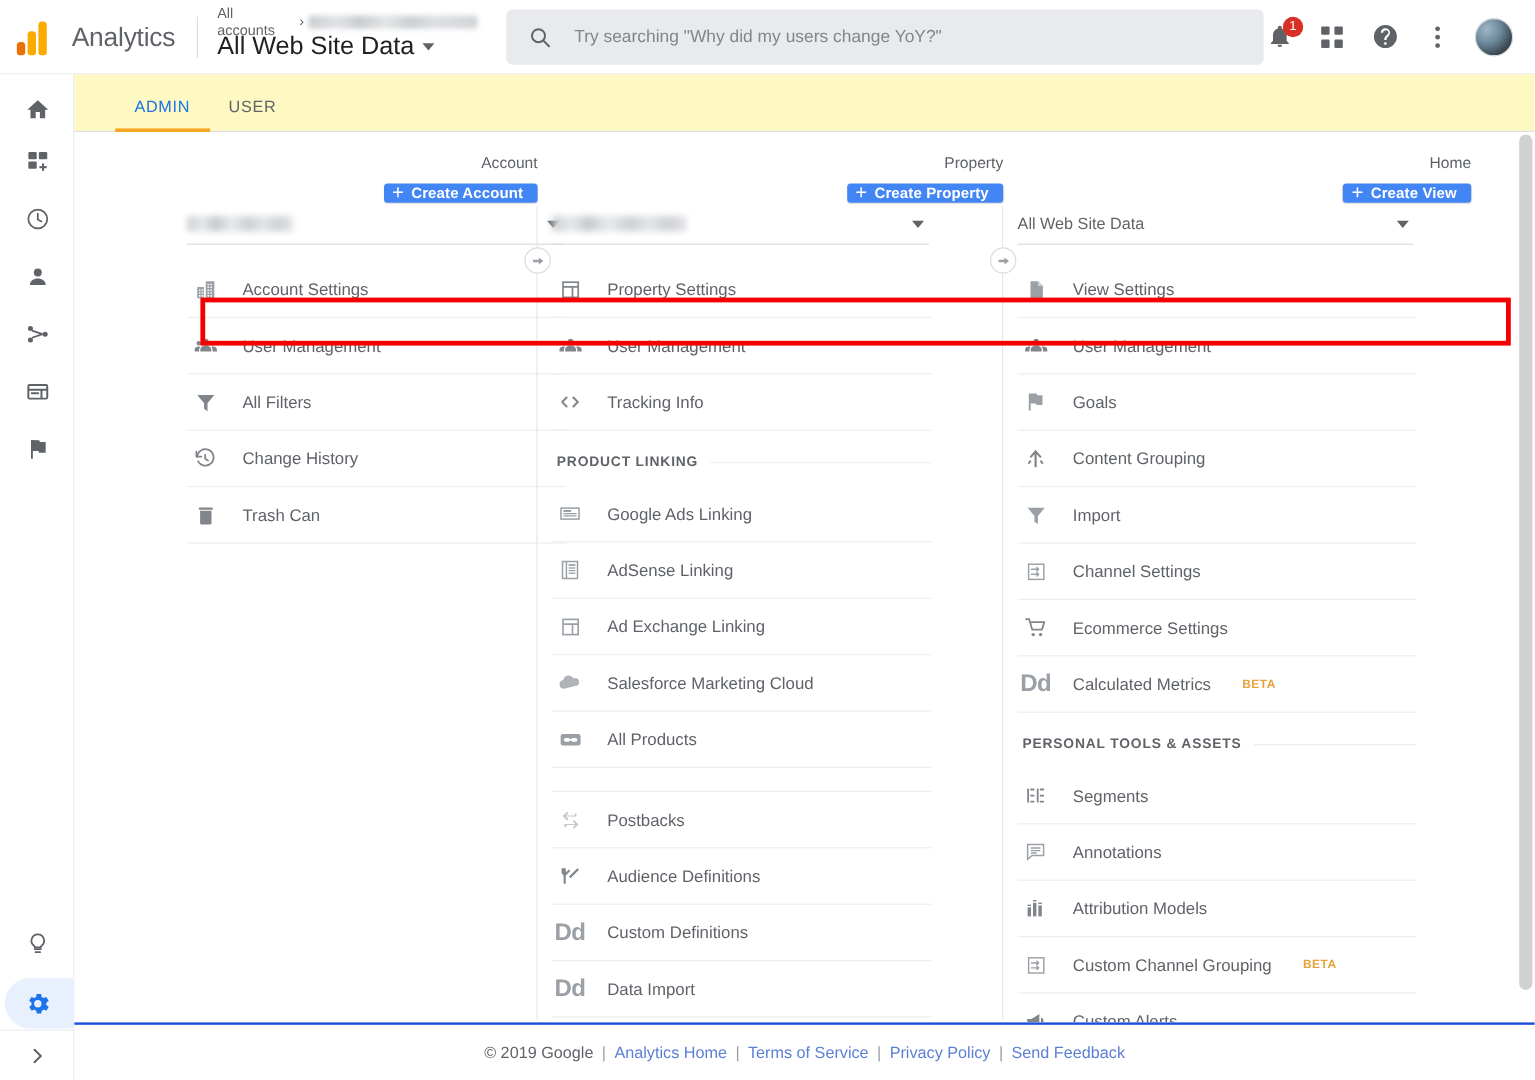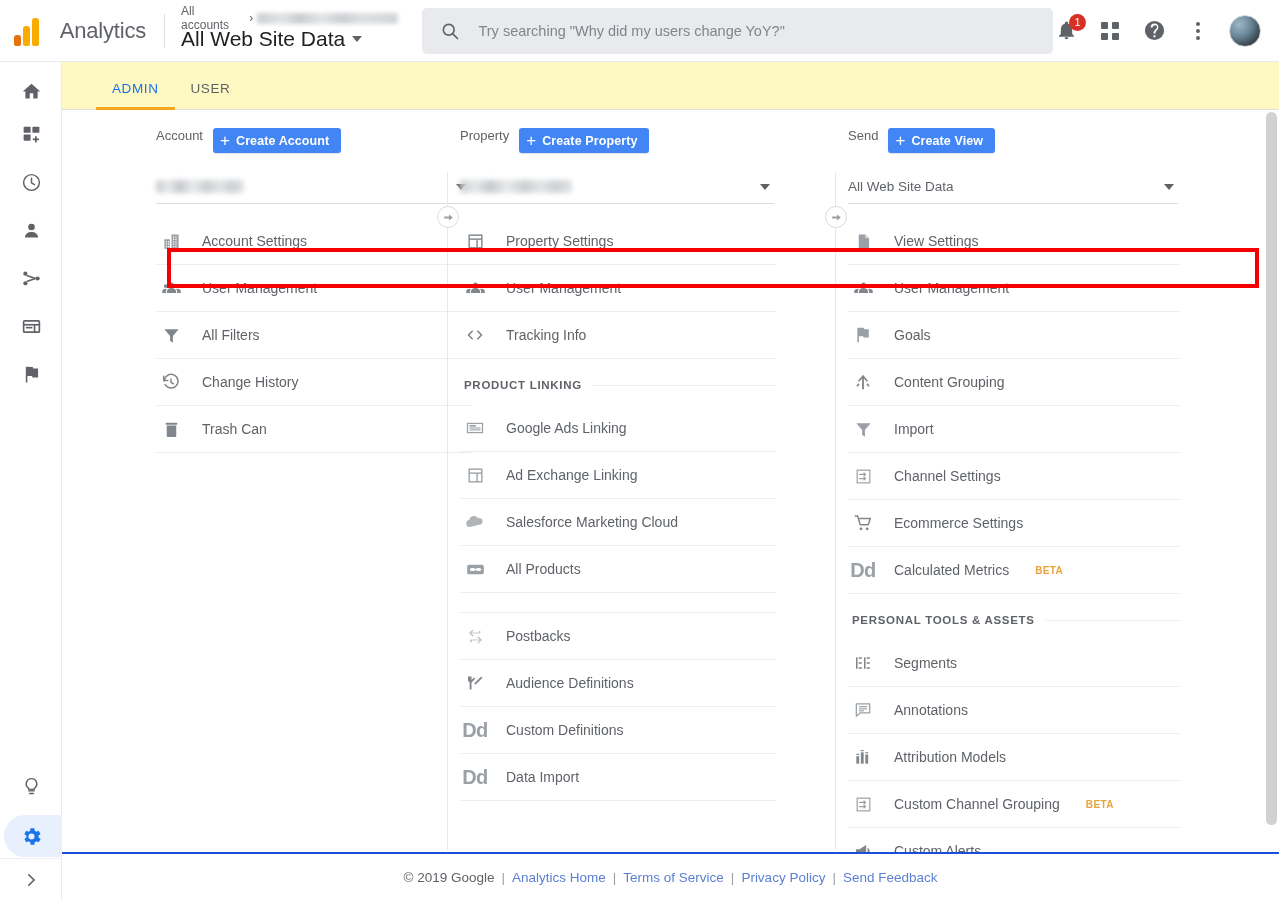--- a/index.html
+++ b/index.html
@@ -100,21 +100,21 @@
   .content {
     position: absolute; top: 110px; left: 62px; width: 1217px; height: 742px;
     background: #fff; overflow: hidden;
   }
   .cols { position: absolute; top: 0; left: 0; display: flex; width: 1200px; }
   .col { position: relative; }
   .col-acct { width: 386px; padding-left: 94px; }
   .col-prop { width: 388px; padding-left: 12px; }
   .col-view { width: 390px; padding-left: 12px; }
 
-  .col-head { display: flex; align-items: flex-start; gap: 10px; height: 34px; margin-top: 18px; }
+  .col-head { display: flex; align-items: flex-end; gap: 10px; height: 34px; margin-top: 18px; flex-direction: column; }
   .col-label { font-size: 13px; color: #5f6368; }
   .btn-create {
     background: #4285f4; color: #fff; font-size: 12.5px; font-weight: 700;
     border-radius: 3px; height: 25px; display: flex; align-items: center;
     padding: 0 12px 0 7px; gap: 6px; letter-spacing: .1px;
     box-shadow: 0 1px 1px rgba(0,0,0,.12);
   }
   .plus { font-size: 17px; font-weight: 400; line-height: 1; margin-top: -1px; }
 
   .selector {
@@ -467,20 +467,33 @@
               <rect x="3" y="6.5" width="18" height="11"></rect>
               <line x1="5.4" y1="9.4" x2="13" y2="9.4" stroke-width="2"></line>
               <line x1="5.4" y1="12" x2="18.6" y2="12" stroke-width="1.3"></line>
               <line x1="5.4" y1="14.3" x2="18.6" y2="14.3" stroke-width="1.3"></line>
             </svg>
           </span>
           <span class="mi-label">Google Ads Linking</span>
         </div>
         <div class="menu-item">
           <span class="mi-ic">
+            <svg width="20" height="20" viewBox="0 0 24 24" fill="none" stroke="#9aa0a6" stroke-width="1.5">
+              <rect x="4.5" y="3.5" width="15" height="17"></rect>
+              <line x1="8.4" y1="3.5" x2="8.4" y2="20.5"></line>
+              <line x1="10.6" y1="7" x2="17.4" y2="7" stroke-width="1.8"></line>
+              <line x1="10.6" y1="10" x2="17.4" y2="10" stroke-width="1.3"></line>
+              <line x1="10.6" y1="12.6" x2="17.4" y2="12.6" stroke-width="1.3"></line>
+              <line x1="10.6" y1="15.2" x2="17.4" y2="15.2" stroke-width="1.3"></line>
+            </svg>
+          </span>
+          <span class="mi-label">AdSense Linking</span>
+        </div>
+        <div class="menu-item">
+          <span class="mi-ic">
             <svg width="19" height="19" viewBox="0 0 24 24" fill="none" stroke="#9aa0a6" stroke-width="1.7">
               <rect x="4" y="4" width="16" height="16"></rect>
                 <line x1="4" y1="9" x2="20" y2="9"></line>
                 <line x1="14" y1="9" x2="14" y2="20"></line>
             </svg>
           </span>
           <span class="mi-label">Ad Exchange Linking</span>
         </div>
         <div class="menu-item">
           <span class="mi-ic">
@@ -536,21 +549,21 @@
       <div class="col-divider"></div>
       <div class="conn">
         <svg width="13" height="13" viewBox="0 0 24 24" fill="#9aa0a6">
           <path d="M4 10h9V6.5l7 5.5-7 5.5V14H4z"></path>
         </svg>
       </div>
     </div>
 
     <div class="col col-view">
       <div class="col-head">
-        <span class="col-label">Send</span>
+        <span class="col-label">Home</span>
         <span class="btn-create">
           <span class="plus">+</span>
           <span>Create View</span>
         </span>
       </div>
       <div class="selector" style="width:330px">
         <span class="sel-val">All Web Site Data</span>
         <span class="sel-caret"></span>
       </div>
       <div class="menu" style="width:332px">

